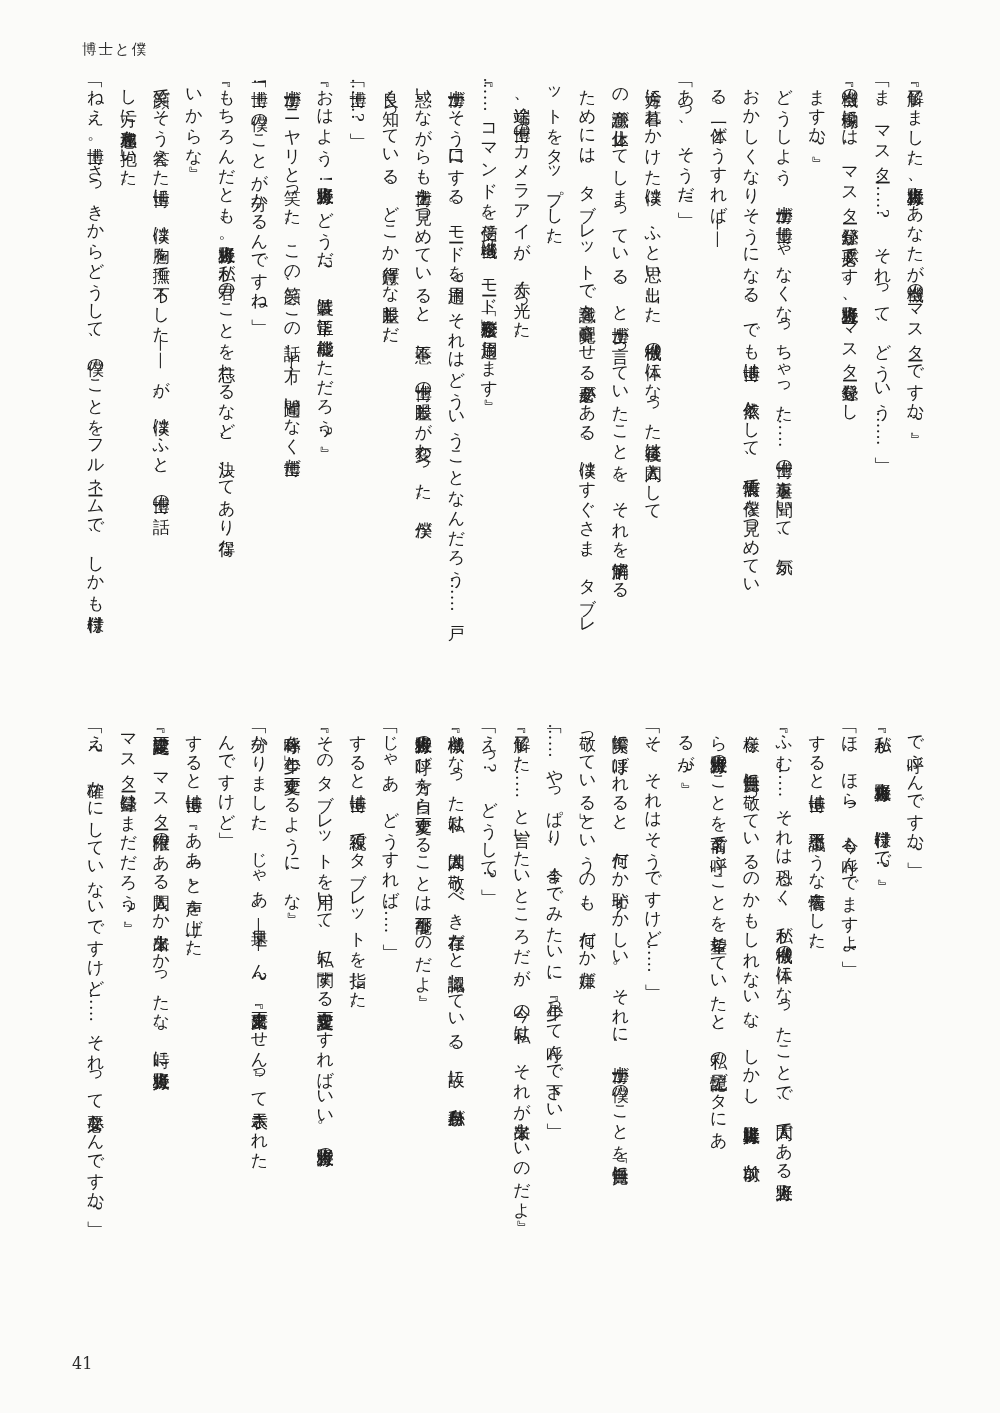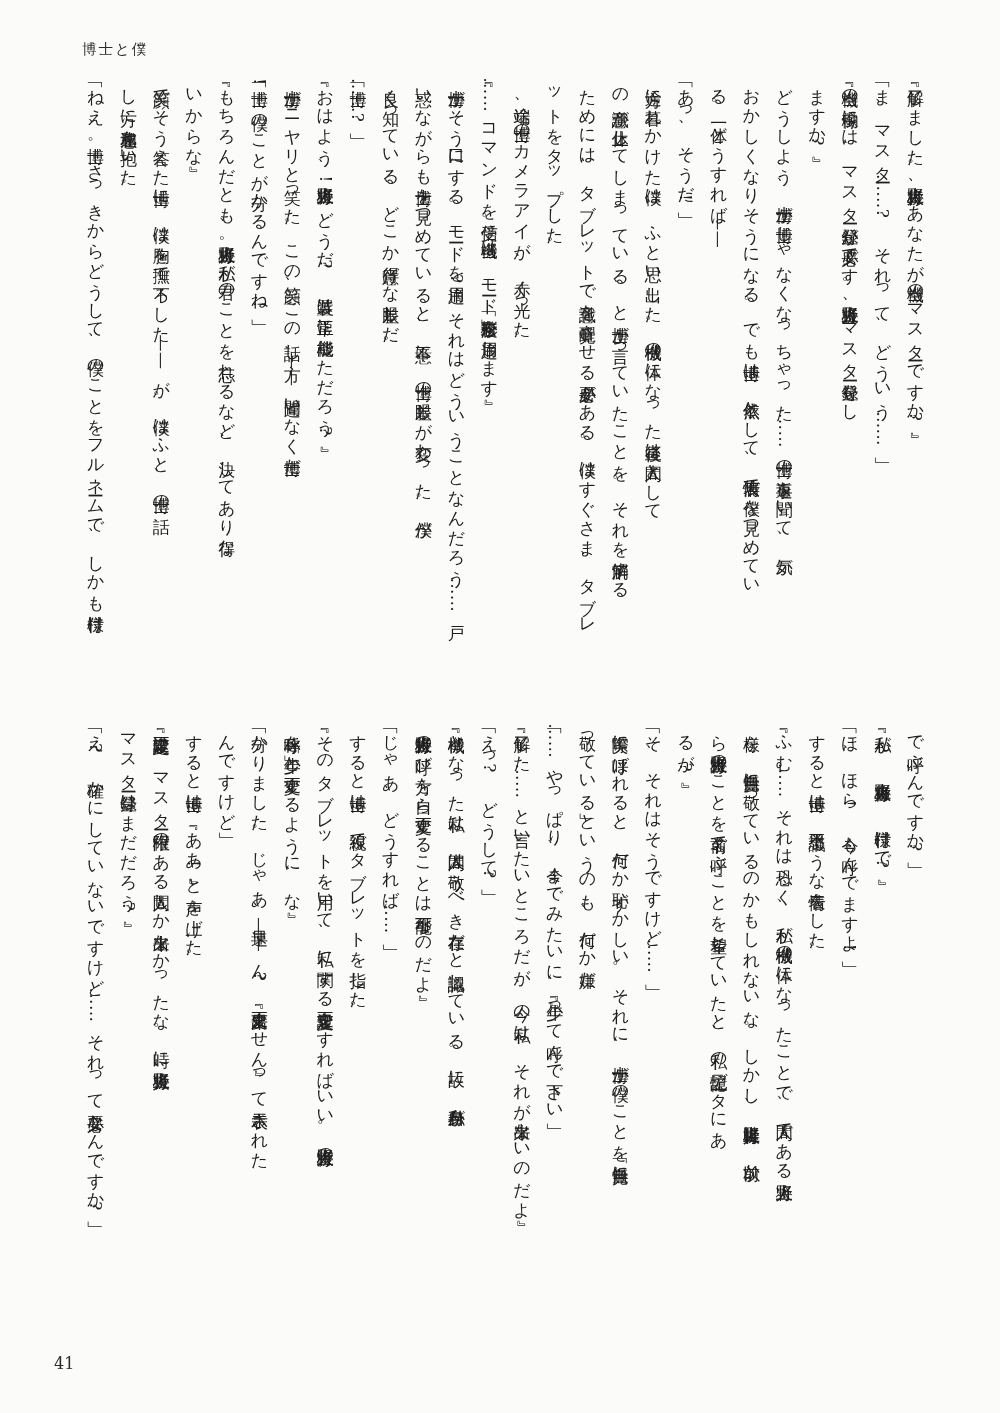--- a/index.html
+++ b/index.html
@@ -19,21 +19,21 @@
     position: absolute;
     left: 66px;
     top: 40px;
     font-size: 14.5px;
     letter-spacing: 2px;
     color: #2a2a2a;
     margin-left: 16px;
   }
   .page-number {
     position: absolute;
-    left: 54px;
+    left: 72px;
     top: 1354px;
     font-size: 16px;
     color: #2a2a2a;
   }
   .vblock {
     position: absolute;
     right: 68px;
     writing-mode: vertical-rl;
     -webkit-writing-mode: vertical-rl;
     text-orientation: mixed;

